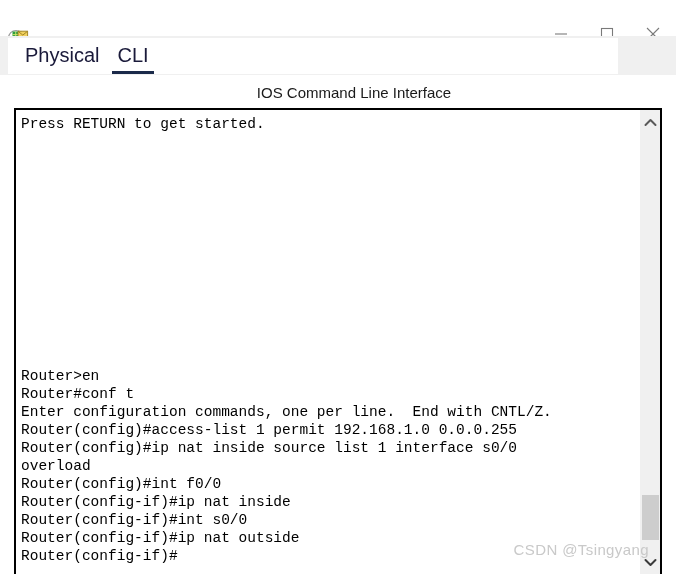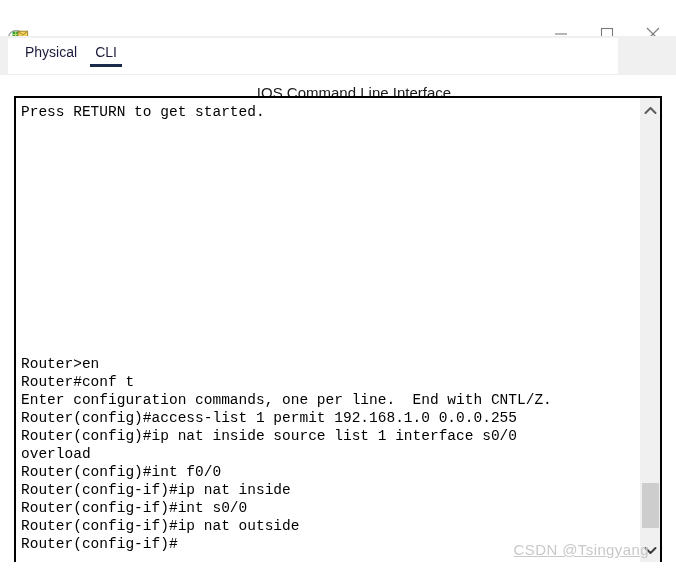--- a/index.html
+++ b/index.html
@@ -81,21 +81,21 @@
     width: 610px;
     height: 36px;
     background: #ffffff;
     display: flex;
     align-items: flex-start;
     padding-left: 8px;
     box-sizing: border-box;
   }
   .tab {
     position: relative;
-    font-size: 14px;
+    font-size: 20px;
     color: #1a1a3a;
     padding: 6px 9px 8px 9px;
     white-space: nowrap;
     cursor: default;
   }
   .tab.active::after {
     content: "";
     position: absolute;
     left: 4px;
     right: 4px;
@@ -118,21 +118,21 @@
     width: 676px;
     text-align: center;
     font-size: 15px;
     color: #1a1a1a;
   }
 
   
   #terminal-wrap {
     position: absolute;
     left: 14px;
-    top: 21px;
+    top: 33px;
     width: 648px;
     height: 466px;
     border: 2px solid #000000;
     border-bottom: none;
     box-sizing: border-box;
     background: #ffffff;
     display: flex;
   }
   #terminal {
     flex: 1 1 auto;
@@ -179,21 +179,20 @@
   
   #watermark {
     position: absolute;
     right: 27px;
     bottom: 16px;
     font-size: 15px;
     color: #c9c9c9;
     letter-spacing: 0.4px;
     pointer-events: none;
     white-space: nowrap;
-    text-decoration: underline;
   }
 </style>
 </head>
 <body>
 
 <div id="window">
 
   <div id="titlebar">
     <div id="app-icon">
       <svg width="24" height="24" viewBox="0 0 24 24">

